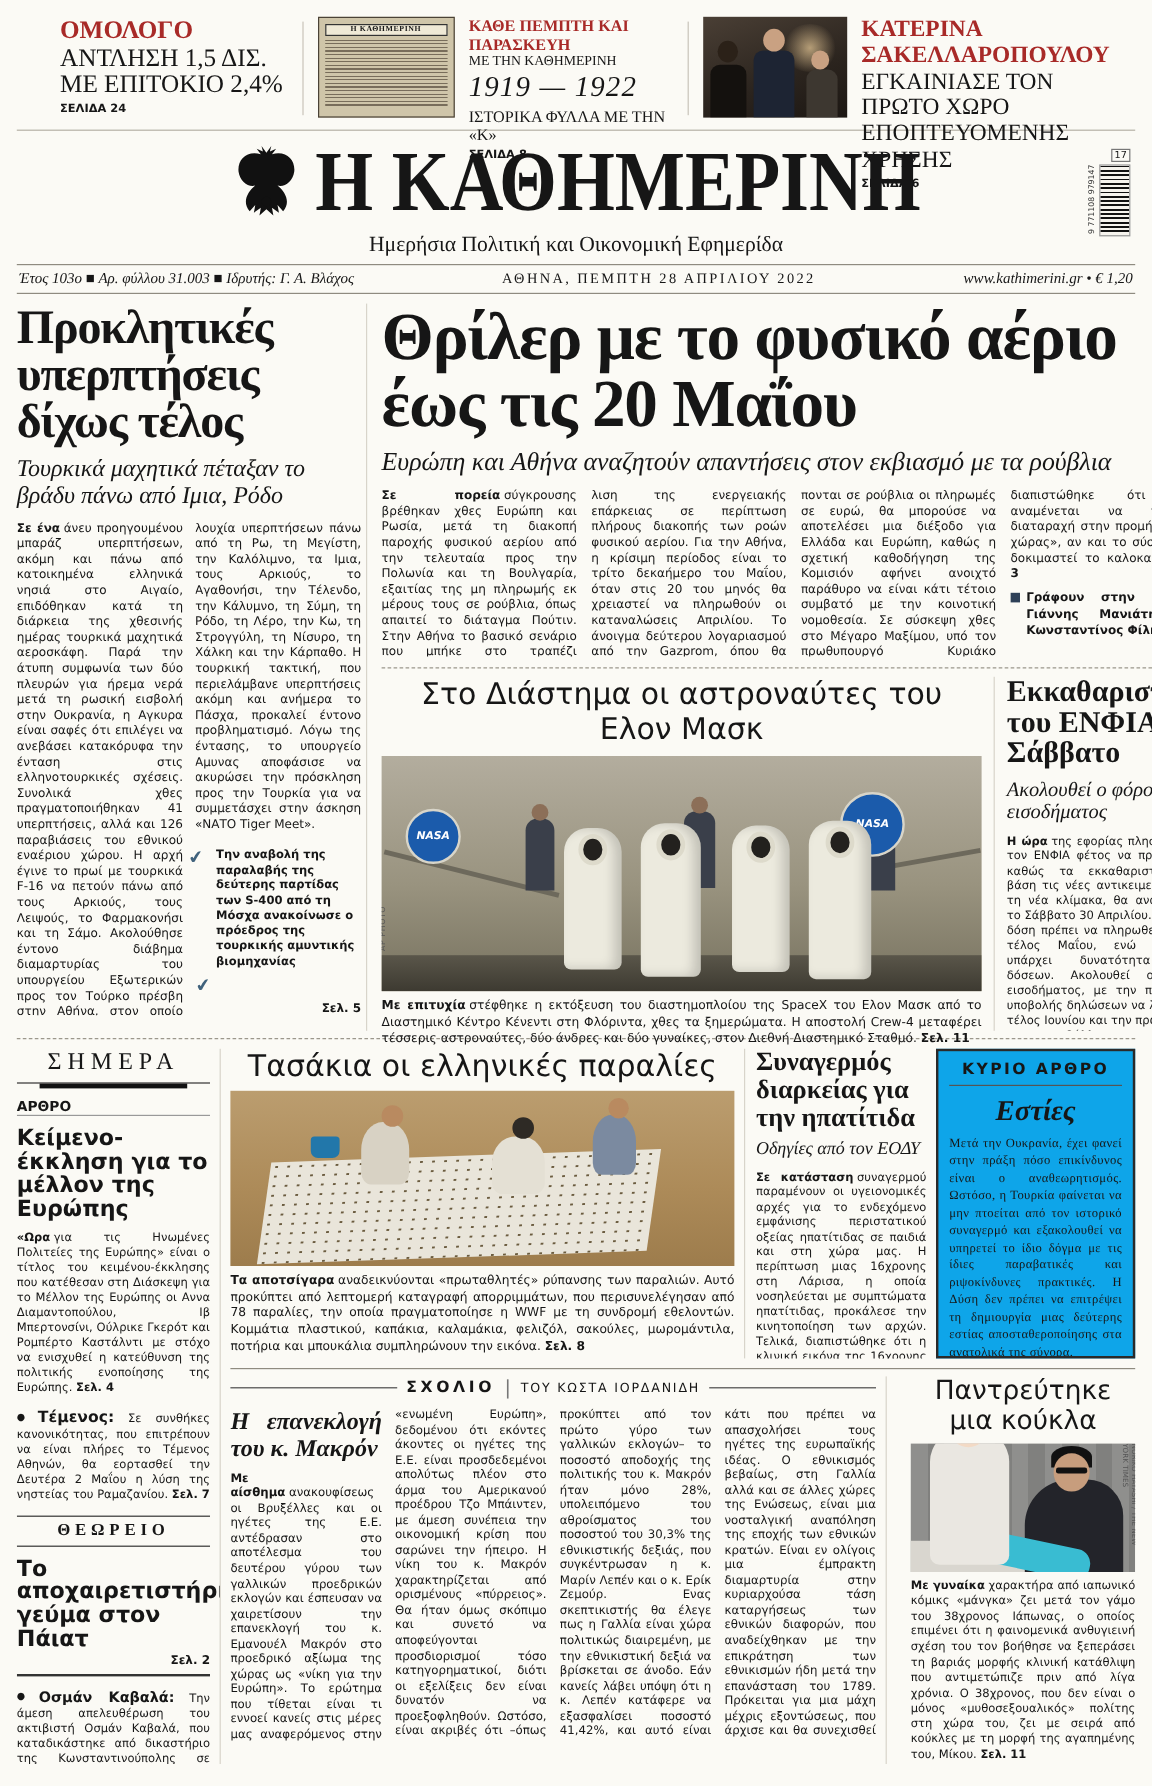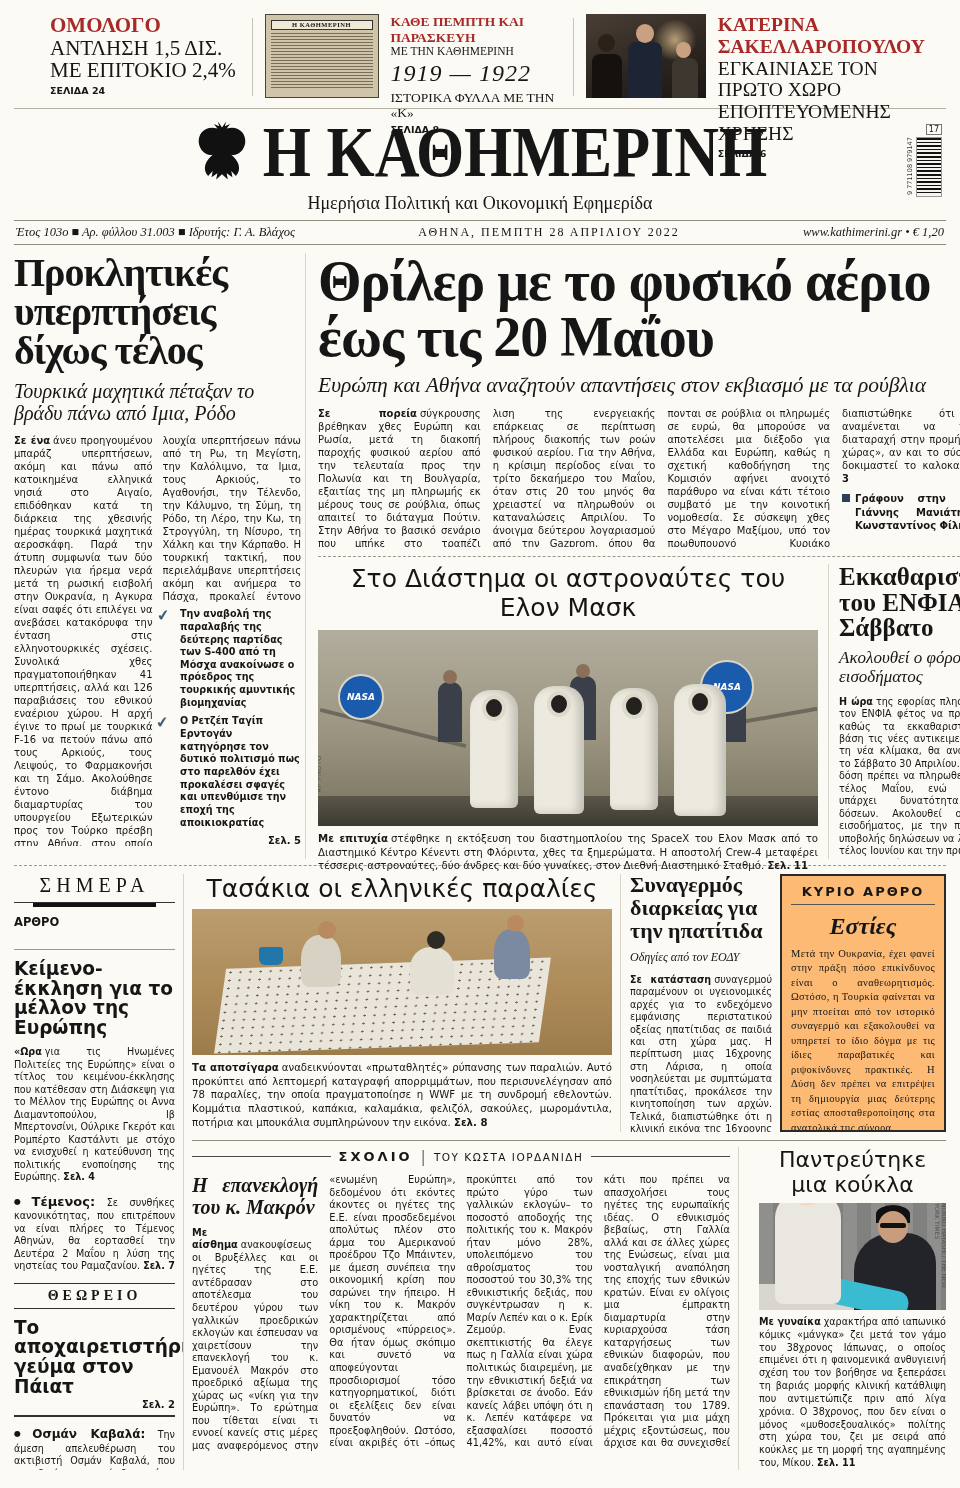--- a/index.html
+++ b/index.html
@@ -112,21 +112,21 @@
   .enfia h2{font-family:"Liberation Serif",serif;font-weight:bold;font-size:25px;line-height:1.02;}
   .enfia .edeck{font-family:"Liberation Serif",serif;font-style:italic;font-size:17px;line-height:1.15;margin:7px 0 9px;}
   .enfia .bodytext{font-size:9.6px;}
 
   
   .bottom{display:flex;margin-top:8px;height:596px;}
   .simera{width:170px;flex-shrink:0;padding-right:8px;border-right:1px solid var(--rule);overflow:hidden;}
   .simera-header{font-family:"Liberation Serif",serif;font-size:20px;letter-spacing:5px;text-align:center;
      border-bottom:1px solid #333;padding-bottom:5px;position:relative;margin-bottom:12px;}
   .simera-header::after{content:"";position:absolute;left:12%;right:12%;bottom:-5px;height:4px;background:#111;}
-  .simera-label{font-weight:bold;font-size:11.5px;border-bottom:1px solid #999;padding-bottom:20px;margin-bottom:9px;}
+  .simera-label{font-weight:bold;font-size:11.5px;border-bottom:1px solid #999;padding-bottom:0;margin-bottom:9px;}
   .simera-title{font-weight:bold;font-size:18.5px;line-height:1.06;margin-bottom:9px;}
   .simera p{font-size:9.6px;line-height:1.3;text-align:justify;margin-bottom:10px;}
   .ilabel{font-weight:bold;font-size:12px;}
   .ilabel-big{font-weight:bold;font-size:13px;}
   .dot{font-size:8px;vertical-align:2px;margin-right:2px;}
   .theoreio-header{font-family:"Liberation Serif",serif;font-weight:bold;font-size:14px;letter-spacing:4px;
      text-align:center;border-top:1px solid #333;border-bottom:1px solid #333;padding:4px 0;margin:2px 0 9px;}
   .theoreio-title{font-weight:bold;font-size:18.5px;line-height:1.06;}
   .tref{display:block;text-align:right;font-weight:bold;font-size:10px;
      border-bottom:2px solid #333;padding:3px 0 5px;margin-bottom:10px;}
@@ -138,23 +138,23 @@
   .beachphoto{position:relative;height:146px;overflow:hidden;
      background:linear-gradient(180deg,#bb9d6f 0%,#ad8b59 55%,#9d7c4c 100%);}
   .sheet{position:absolute;left:7%;right:16%;bottom:5%;height:58%;background:#e9e5da;
      transform:skewX(-10deg) rotate(-2deg);
      background-image:radial-gradient(#6b5c3f 1px,transparent 1.3px);background-size:10px 8px;}
   .person{position:absolute;border-radius:45% 45% 20% 20%;}
   .phead{position:absolute;border-radius:50%;background:#b98a60;}
   .bucket{position:absolute;width:24px;height:18px;background:#2277aa;border-radius:3px 3px 6px 6px;}
   .hep{width:152px;flex-shrink:0;border-left:1px solid var(--rule);padding-left:9px;margin-left:8px;overflow:hidden;}
   .hep h2{font-family:"Liberation Serif",serif;font-weight:bold;font-size:22px;line-height:1.04;}
-  .hep .hdeck{font-family:"Liberation Serif",serif;font-style:italic;font-size:12px;margin:7px 0 9px;}
+  .hep .hdeck{font-family:"Liberation Serif",serif;font-style:italic;font-size:15px;margin:7px 0 9px;}
   .hep .bodytext{font-size:9.6px;}
-  .kyrio{flex:1;border:2px solid #2a2a2a;margin-left:8px;padding:8px 9px;overflow:hidden;background:#fdba74;}
+  .kyrio{flex:1;border:2px solid #2a2a2a;margin-left:8px;padding:8px 9px;overflow:hidden;background:#0ea5e9;}
   .kyrio-header{text-align:center;font-weight:bold;font-size:13px;letter-spacing:2px;
      border-bottom:1px solid #555;padding-bottom:5px;}
   .kyrio-title{font-family:"Liberation Serif",serif;font-style:italic;font-weight:bold;font-size:24px;
      text-align:center;margin:8px 0 7px;}
   .kyrio p{font-family:"Liberation Serif",serif;font-size:10.5px;line-height:1.38;
      text-align:justify;letter-spacing:.3px;}
 
   .brow2{flex:1;display:flex;border-top:1px solid #8f8b80;margin-top:8px;padding-top:6px;min-height:0;}
   .sxolio{width:538px;flex-shrink:0;}
   .sx-head{display:flex;align-items:center;gap:8px;margin-bottom:8px;}
@@ -263,21 +263,20 @@
         <div class="colA bodytext"><span class="lead">Σε ένα</span><span>άνευ προηγουμένου μπαράζ υπερπτήσεων, ακόμη και πάνω από κατοικημένα ελληνικά νησιά στο Αιγαίο, επιδόθηκαν κατά τη διάρκεια της χθεσινής ημέρας τουρκικά μαχητικά αεροσκάφη. Παρά την άτυπη συμφωνία των δύο πλευρών για ήρεμα νερά μετά τη ρωσική εισβολή στην Ουκρανία, η Αγκυρα είναι σαφές ότι επιλέγει να ανεβάσει κατακόρυφα την ένταση στις ελληνοτουρκικές σχέσεις. Συνολικά χθες πραγματοποιήθηκαν 41 υπερπτήσεις, αλλά και 126 παραβιάσεις του εθνικού εναέριου χώρου. Η αρχή έγινε το πρωί με τουρκικά F-16 να πετούν πάνω από τους Αρκιούς, τους Λειψούς, το Φαρμακονήσι και τη Σάμο. Ακολούθησε έντονο διάβημα διαμαρτυρίας του υπουργείου Εξωτερικών προς τον Τούρκο πρέσβη στην Αθήνα, στον οποίο υπογραμμίστηκε ότι οι υπερπτήσεις αποτελούν παραβίαση ελληνικής κυριαρχίας και συνιστούν απαράδεκτη πρόκληση. Ενδεικτικό, ωστόσο, των προθέσεων της Αγκυρας είναι το γεγονός ότι μετά τις 7.30 μ.μ. και παρά το ελληνικό διάβημα, σημειώθηκε νέα αλλη-</span></div>
         <div class="colB">
           <div class="colB-text bodytext"><span>λουχία υπερπτήσεων πάνω από τη Ρω, τη Μεγίστη, την Καλόλιμνο, τα Ιμια, τους Αρκιούς, το Αγαθονήσι, την Τέλενδο, την Κάλυμνο, τη Σύμη, τη Ρόδο, τη Λέρο, την Κω, τη Στρογγύλη, τη Νίσυρο, τη Χάλκη και την Κάρπαθο. Η τουρκική τακτική, που περιελάμβανε υπερπτήσεις ακόμη και ανήμερα το Πάσχα, προκαλεί έντονο προβληματισμό. Λόγω της έντασης, το υπουργείο Αμυνας αποφάσισε να ακυρώσει την πρόσκληση προς την Τουρκία για να συμμετάσχει στην άσκηση «ΝΑΤΟ Tiger Meet».</span> </div>
           <div class="bullets">
             <div class="bullet">
               <span class="check">✔</span>
               <span class="bullet-text">Την αναβολή της παραλαβής της δεύτερης παρτίδας των S-400 από τη Μόσχα ανακοίνωσε ο πρόεδρος της τουρκικής αμυντικής βιομηχανίας</span>
             </div>
             <div class="bullet">
               <span class="check">✔</span>
-              <span class="bullet-text">Ο Ρετζέπ Ταγίπ Ερντογάν κατηγόρησε τον δυτικό πολιτισμό πως στο παρελθόν έχει προκαλέσει σφαγές και υπενθύμισε την εποχή της αποικιοκρατίας</span>
             </div>
             <span class="bullets-ref">Σελ. 5</span>
           </div>
         </div>
       </div>
     </div>
 
     <div class="maincol">
       <div class="mh">Θρίλερ με το φυσικό αέριο έως τις 20 Μαΐου</div>
       <div class="mdeck">Ευρώπη και Αθήνα αναζητούν απαντήσεις στον εκβιασμό με τα ρούβλια</div>

